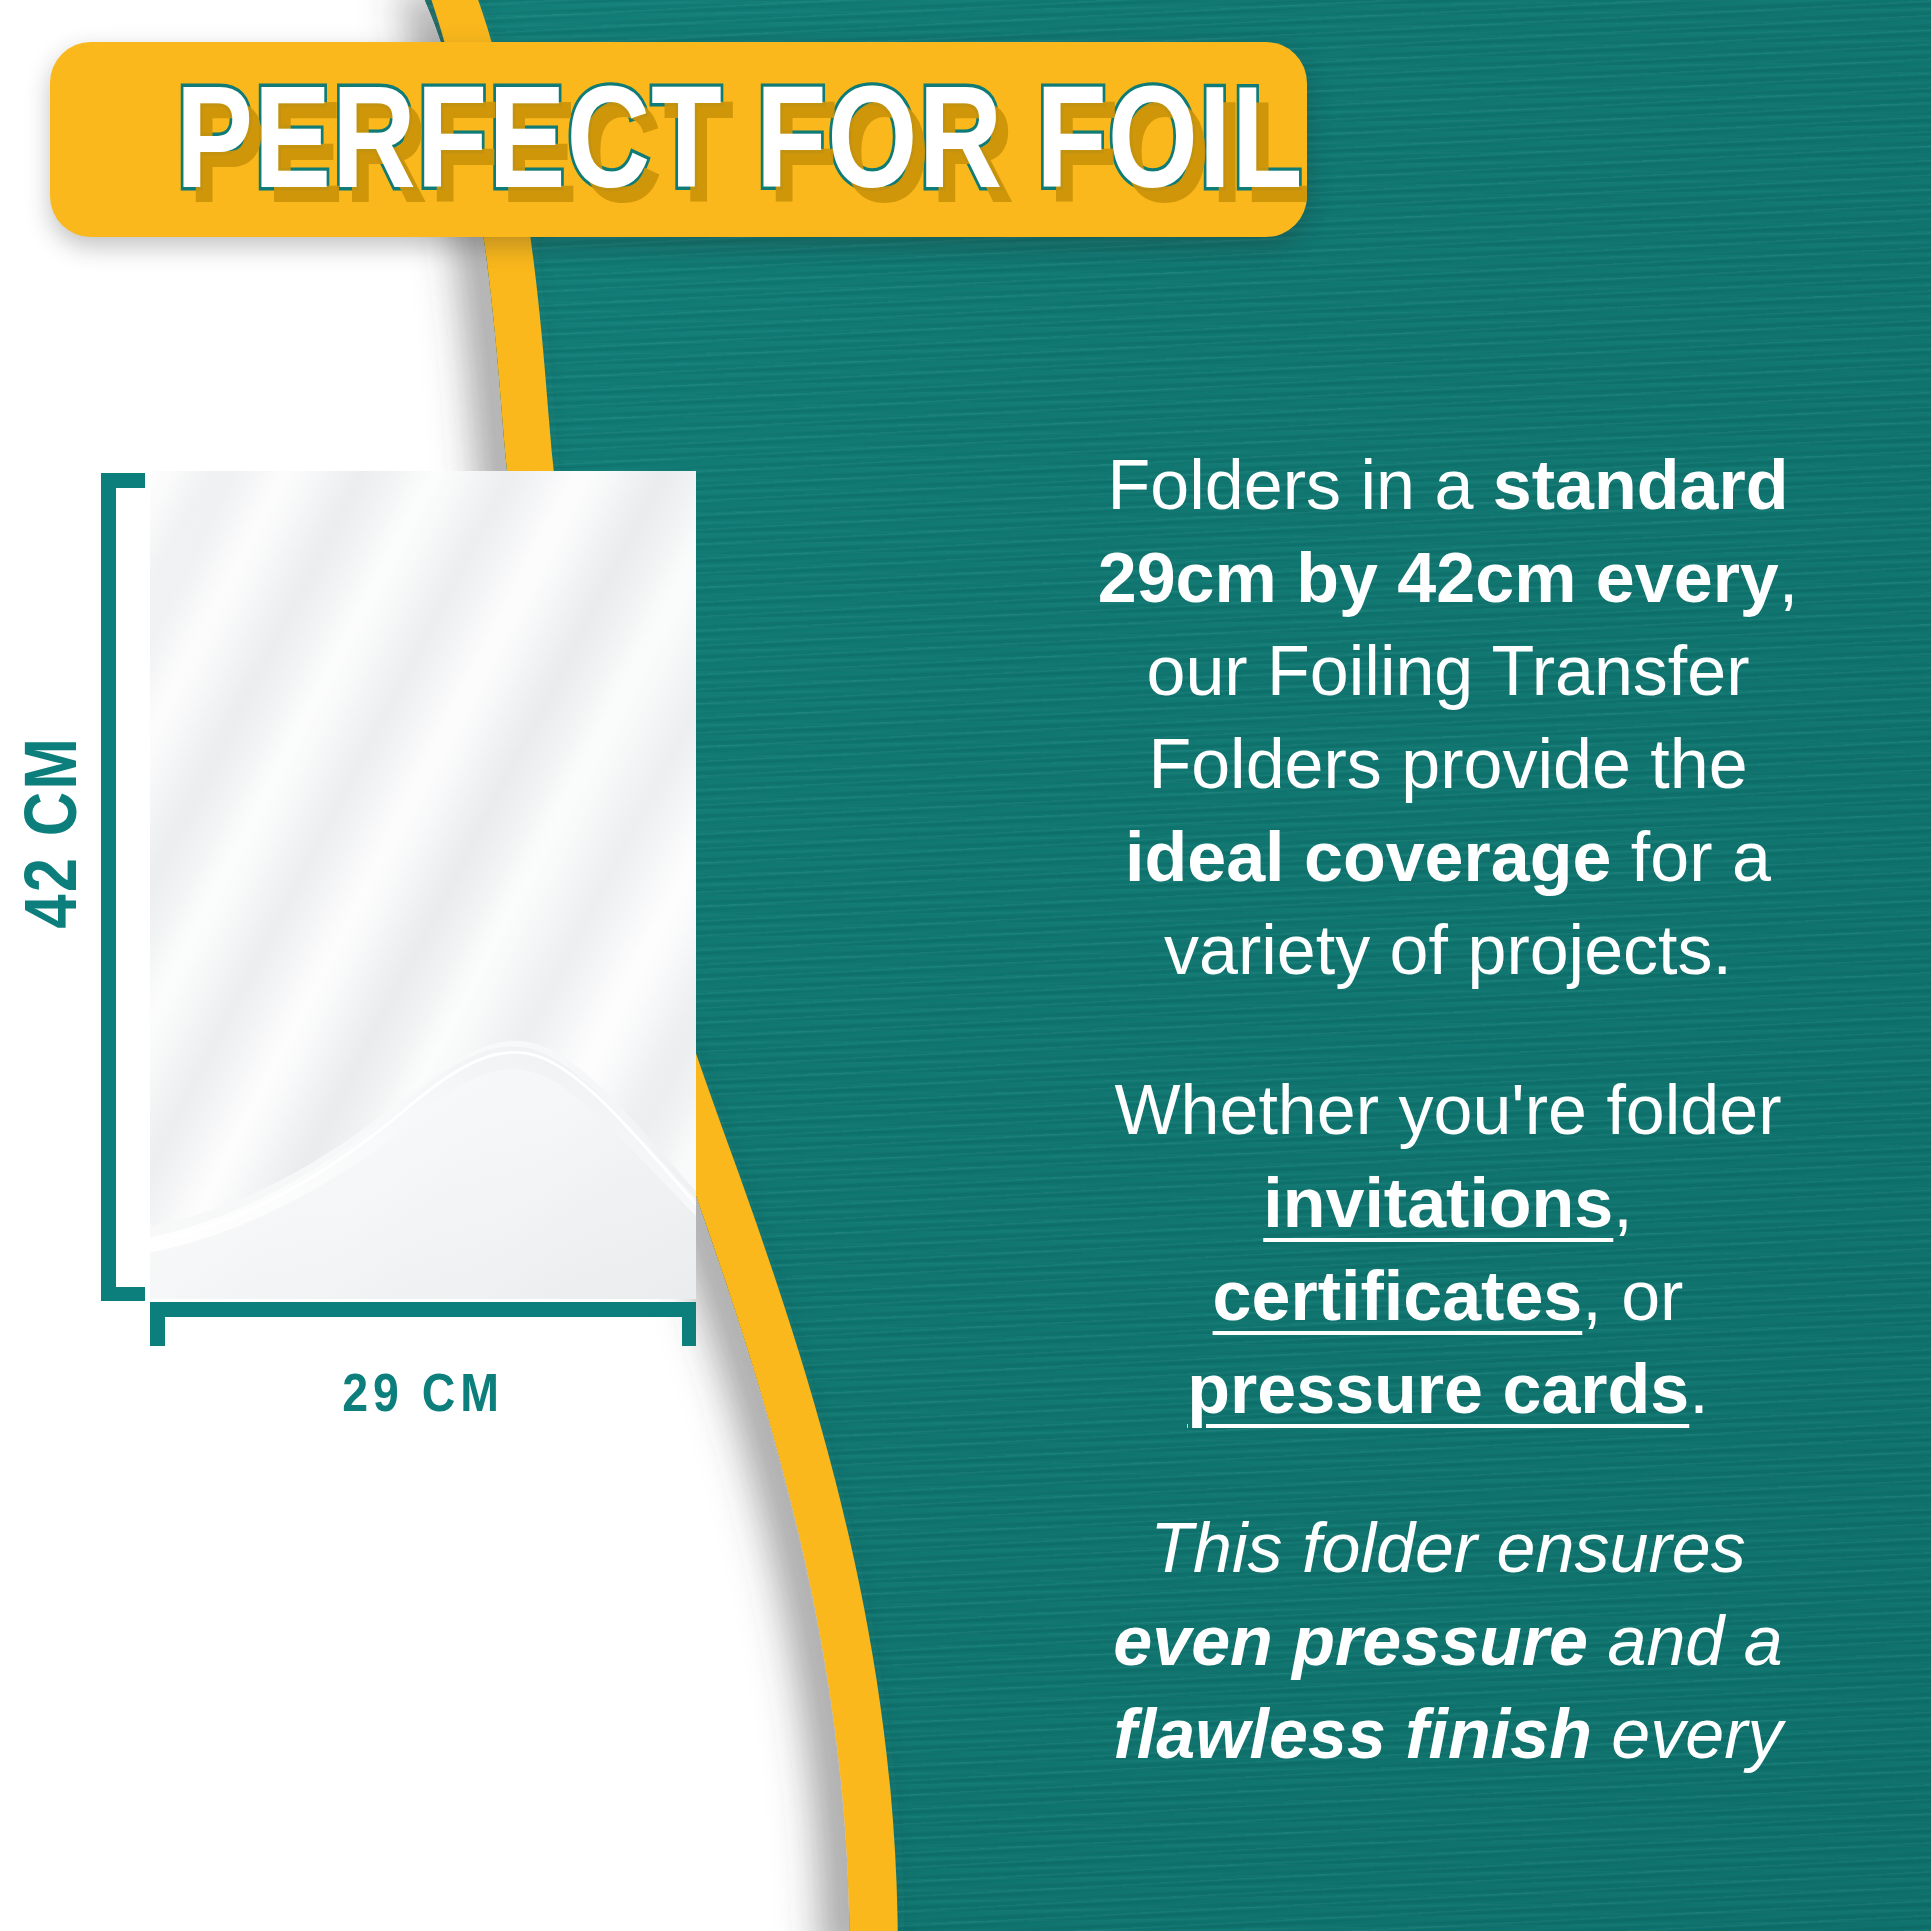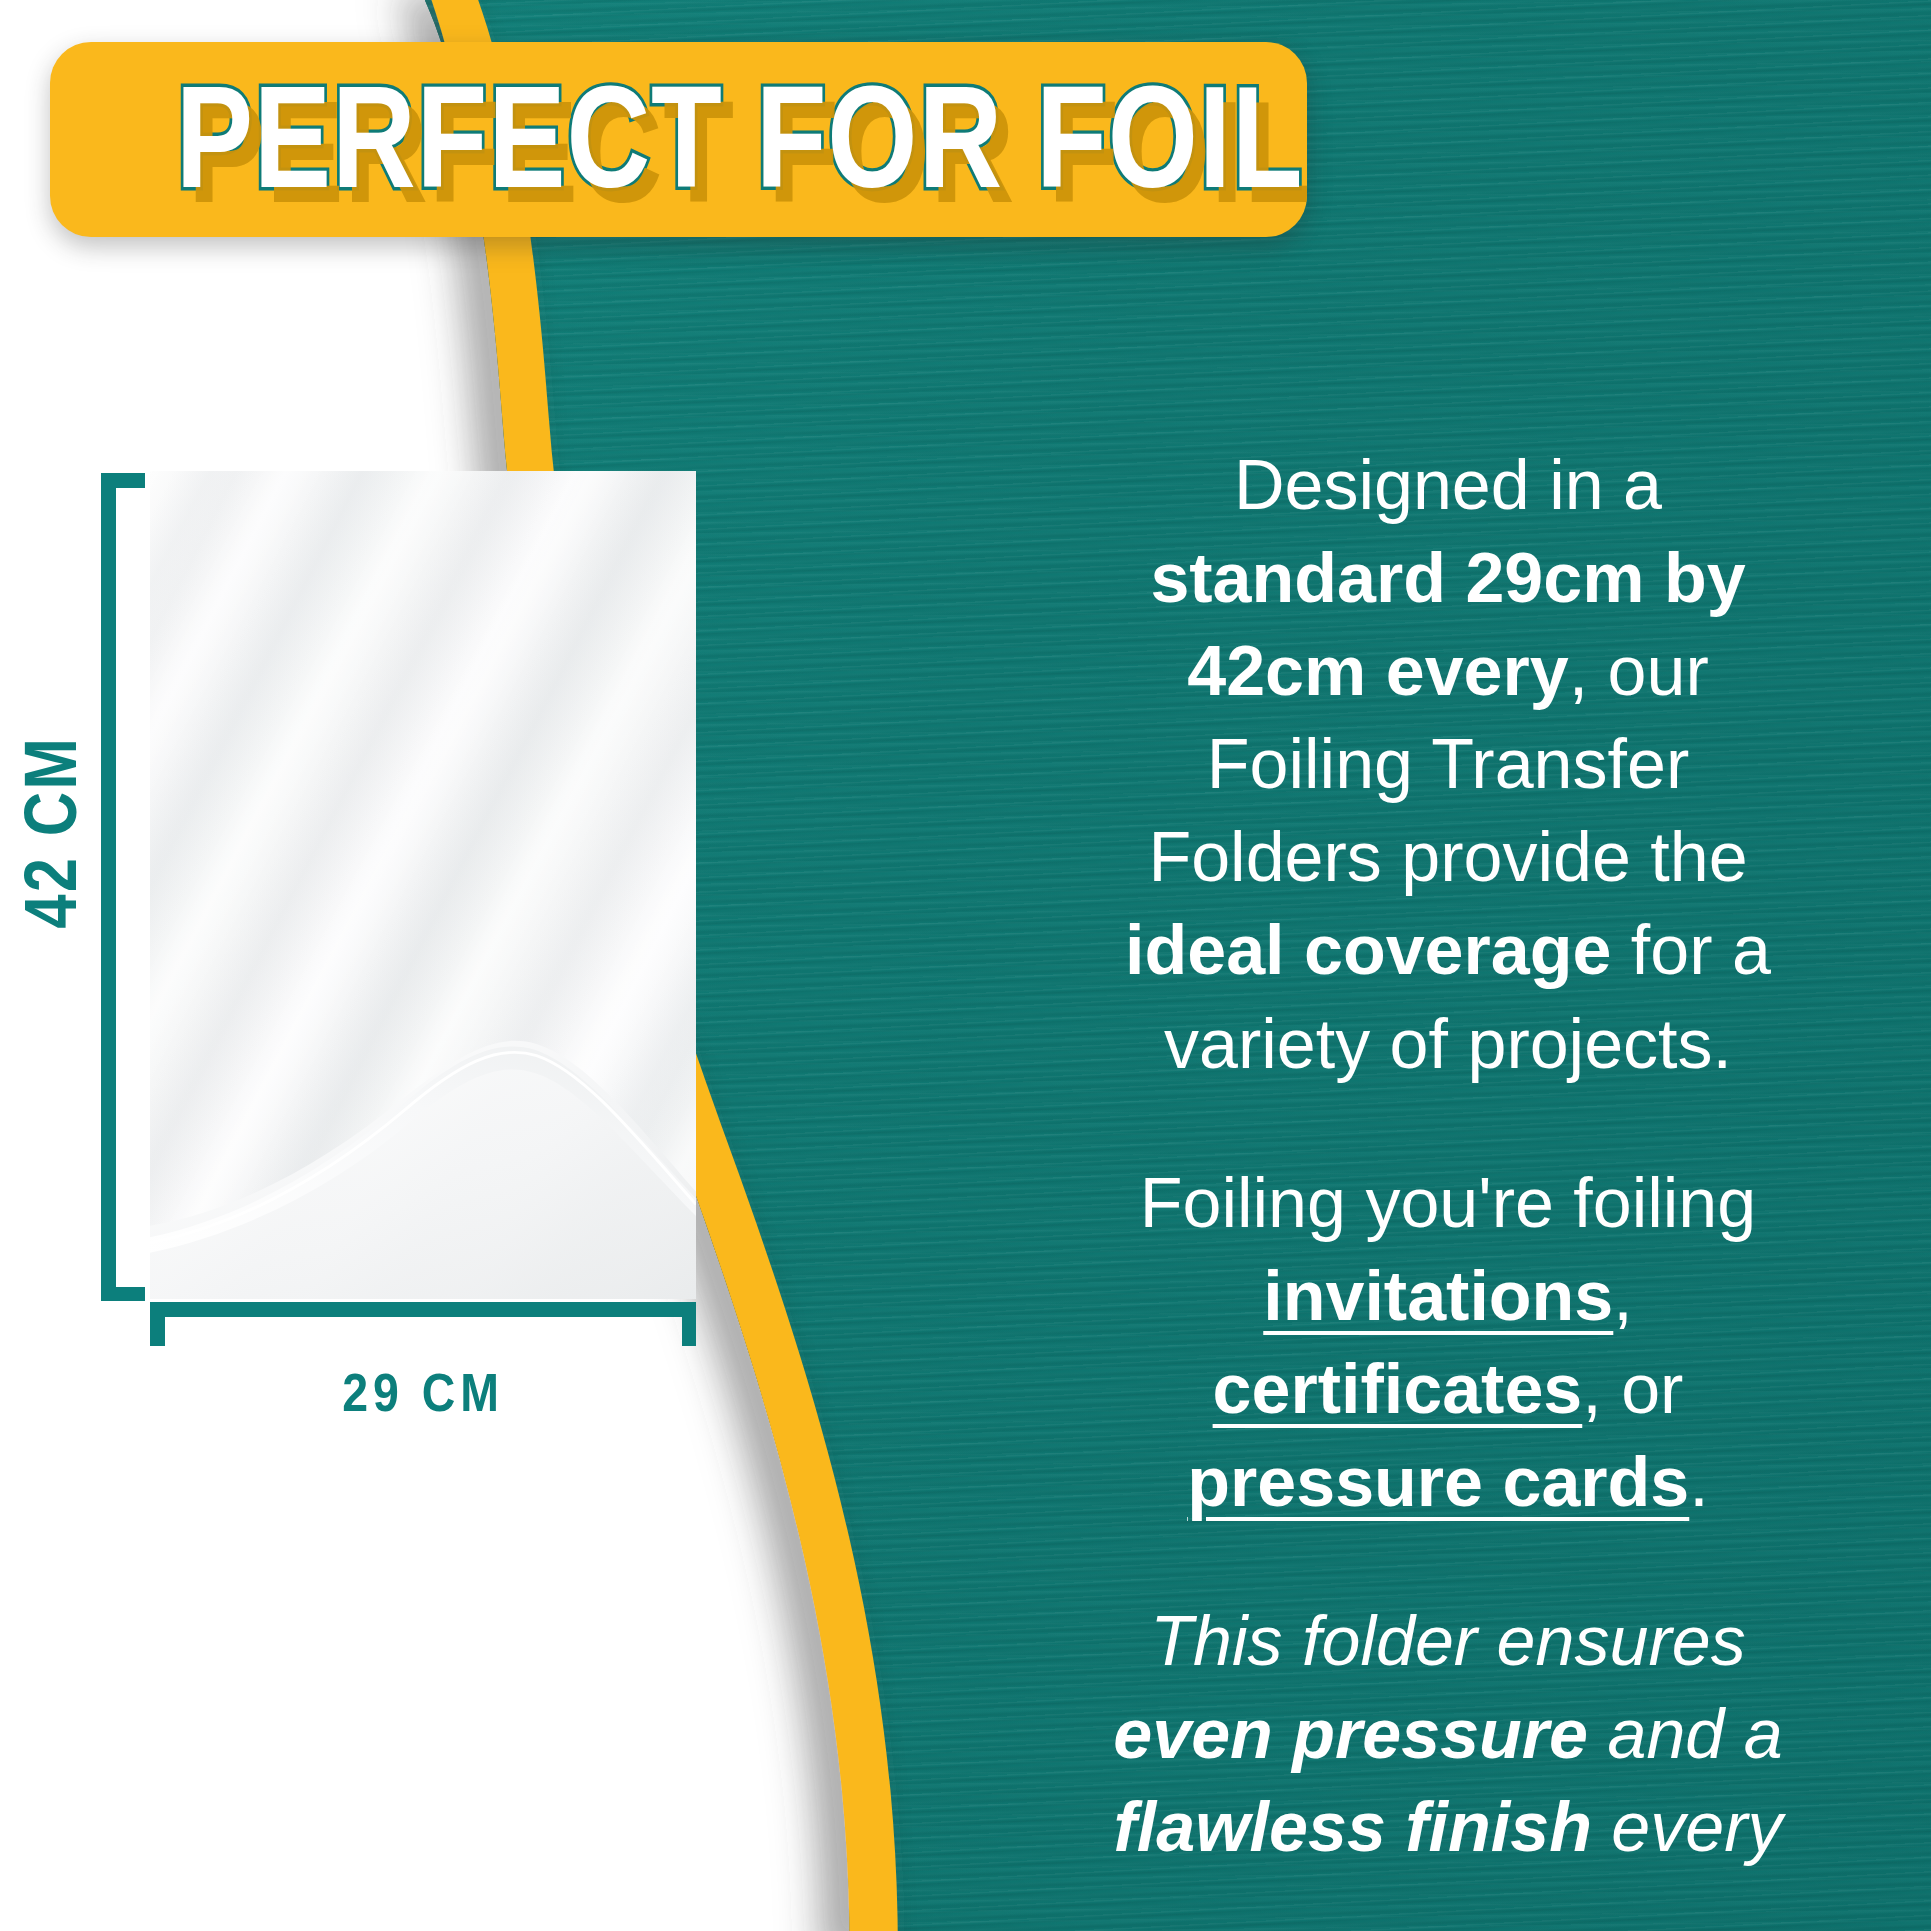--- a/index.html
+++ b/index.html
@@ -354,19 +354,19 @@
       <div class="stem"></div>
       <div class="cap-left"></div>
       <div class="cap-right"></div>
     </div>
     <div class="label-h">
       <span>29 CM</span>
     </div>
   </div>
 
   <div class="copy" id="copy-block">
-      <p><span>Designed in a </span><b><span>standard 29cm by 42cm every</span></b><span>, our Foiling Transfer Folders provide the </span><b><span>ideal coverage</span></b><span> for a variety of projects.</span></p>
-      <p><span>Foiling you're foiling </span><u><b><span>invitations</span></b></u><span>, </span><u><b><span>certificates</span></b></u><span>, or </span><u><b><span>pressure cards</span></b></u><span>.</span></p>
+      <p><span>Folders in a </span><b><span>standard 29cm by 42cm every</span></b><span>, our Foiling Transfer Folders provide the </span><b><span>ideal coverage</span></b><span> for a variety of projects.</span></p>
+      <p><span>Whether you're folder </span><u><b><span>invitations</span></b></u><span>, </span><u><b><span>certificates</span></b></u><span>, or </span><u><b><span>pressure cards</span></b></u><span>.</span></p>
       <p><span>This folder ensures </span><b><span>even pressure</span></b><span> and a </span><b><span>flawless finish</span></b><span> every</span></p>
     </div>
 
 </div>
 
 
 </body></html>

